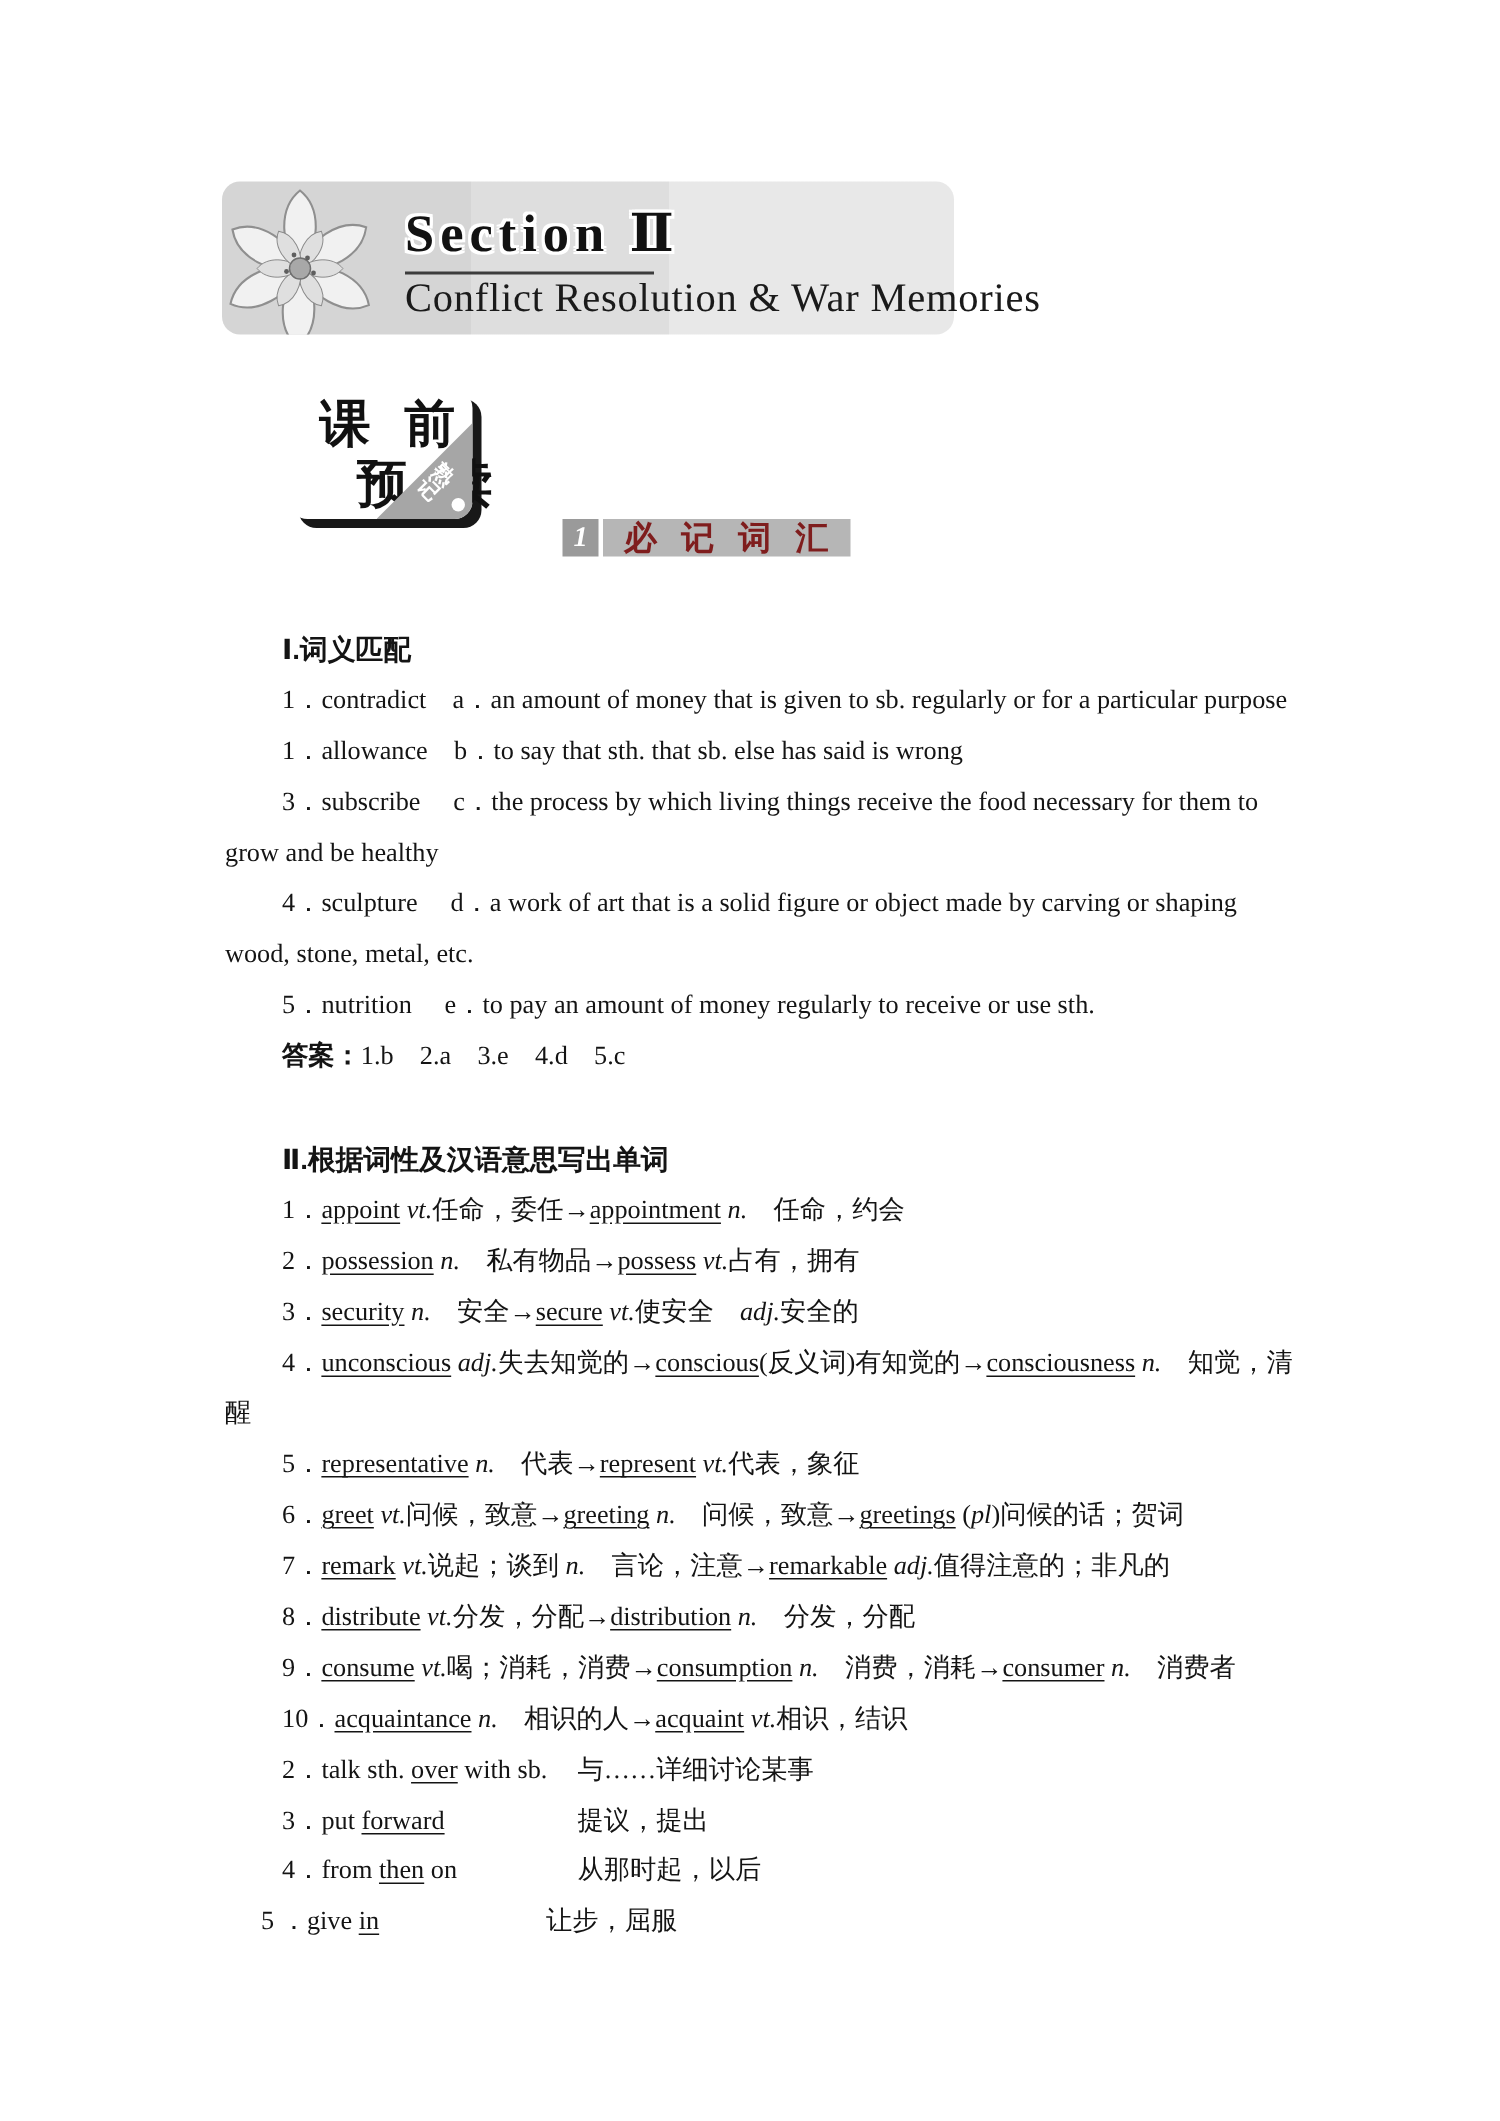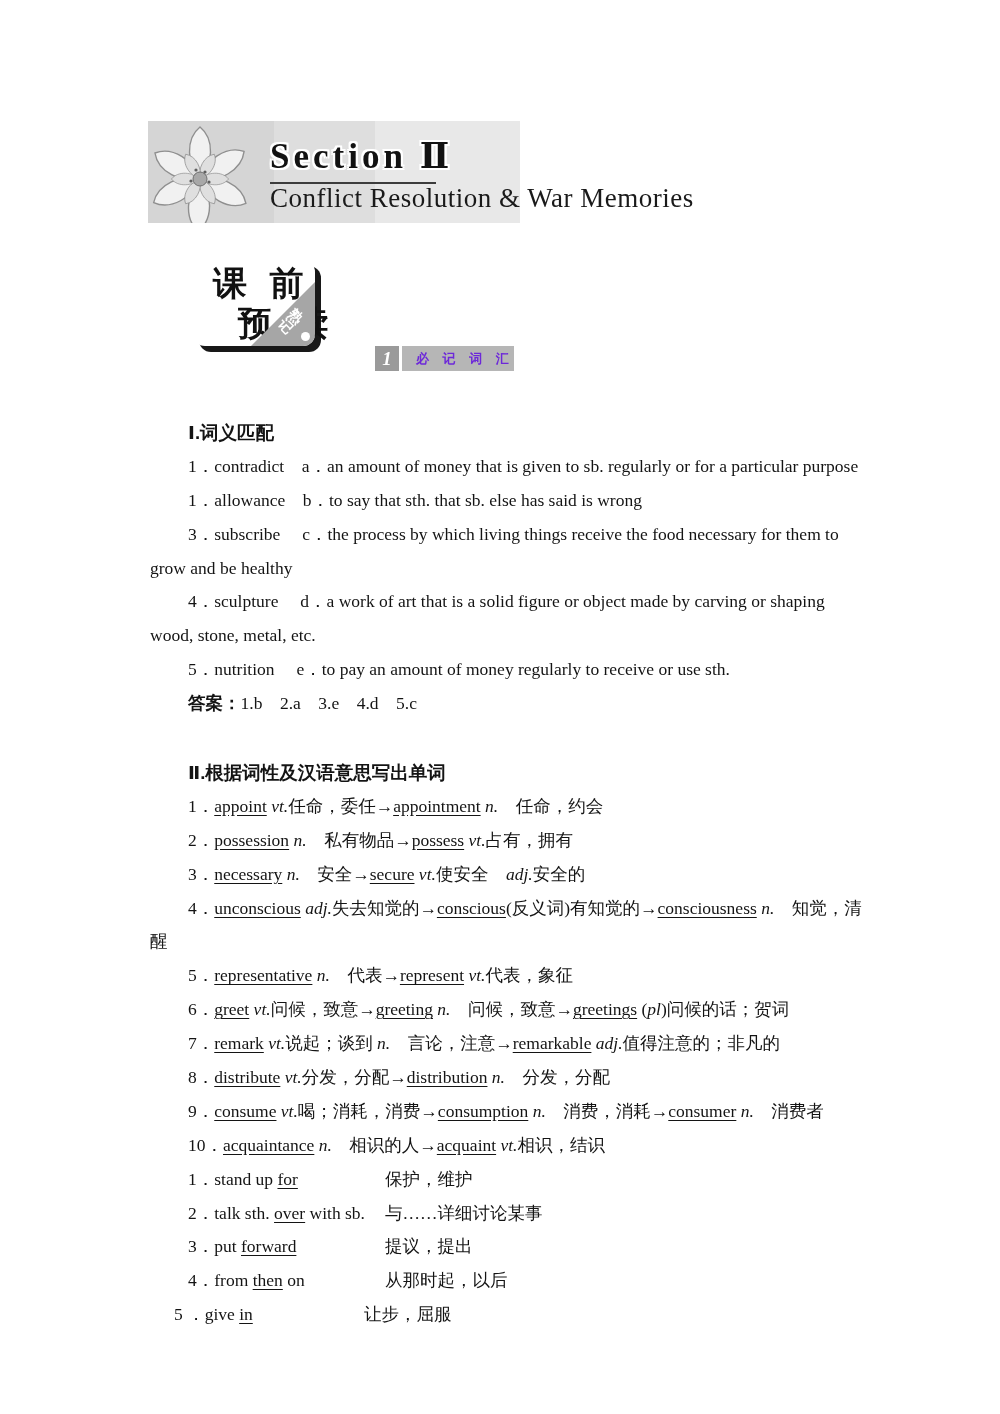--- a/index.html
+++ b/index.html
@@ -2,22 +2,23 @@
 <html><head>
 <meta charset="utf-8">
 <style>
   html,body{margin:0;padding:0;background:#ffffff;}
   #page{
     position:relative;width:1000px;height:1414px;background:#ffffff;
     font-family:"Liberation Serif","DejaVu Serif",serif;color:#141414;overflow:hidden;
   }
   
   #banner{
-    position:absolute;left:148px;top:121px;width:372px;height:102px;overflow:hidden;
+    position:absolute;left:148px;top:121px;width:488px;height:102px;overflow:hidden;
     background:linear-gradient(to right,#d5d5d5 0%,#d5d5d5 34%,#dedede 34%,#dedede 61%,#e8e8e8 61%,#e8e8e8 100%);
+    border-radius:12px;
   }
   #flower{position:absolute;left:-6px;bottom:-8px;}
   #title-block{position:absolute;left:122px;top:14px;}
   #section-title{
     font-size:35px;font-weight:bold;letter-spacing:4px;color:#121212;white-space:nowrap;
     text-shadow:-2px -2px 0 #fff,2px -2px 0 #fff,-2px 2px 0 #fff,2px 2px 0 #fff,0 -2px 0 #fff,0 2px 0 #fff,-2px 0 0 #fff,2px 0 0 #fff;
   }
   #title-underline{width:166px;height:2px;background:#3c3c3c;margin-top:5px;}
   #section-subtitle{
     position:absolute;left:270px;top:183px;font-size:27px;font-weight:normal;
@@ -41,22 +42,22 @@
     font-family:"Liberation Sans","DejaVu Sans",sans-serif;white-space:pre-line;
   }
   #badge-corner-dot{position:absolute;right:5px;bottom:5px;width:9px;height:9px;border-radius:50%;background:#fff;}
   
   #vocab-label{position:absolute;left:375px;top:346px;display:flex;gap:3px;height:25px;}
   #vocab-number{
     width:24px;background:#9a9a9a;color:#fff;display:flex;align-items:center;justify-content:center;
     font-style:italic;font-weight:bold;font-size:19px;font-family:"Liberation Serif",serif;
   }
   #vocab-text{
-    background:#b6b6b6;color:#6d28d9;display:flex;align-items:center;padding:0 0 0 14px;
-    font-weight:bold;font-size:13px;letter-spacing:5px;
+    background:#b6b6b6;color:#7f1d1d;display:flex;align-items:center;padding:0 10px 0 14px;
+    font-weight:bold;font-size:22px;letter-spacing:5px;
     font-family:"Liberation Sans","DejaVu Sans",sans-serif;white-space:nowrap;
   }
   
   #content{position:absolute;left:150px;top:381px;width:706px;}
   .line{height:33.9px;line-height:33.9px;white-space:nowrap;font-size:17.5px;}
   .line.ind{padding-left:38px;}
   .line.h1{font-family:"Liberation Sans","DejaVu Sans",sans-serif;font-weight:bold;font-size:18.5px;margin-top:35px;}
   .u{text-decoration:underline;text-underline-offset:3px;}
   .i{font-style:italic;}
   .b{font-weight:bold;font-family:"Liberation Sans","DejaVu Sans",sans-serif;}
@@ -121,29 +122,28 @@
       <div class="line ind"><span>1．allowance　b．to say that sth. that sb. else has said is wrong</span></div>
       <div class="line ind"><span>3．subscribe　 c．the process by which living things receive the food necessary for them to</span></div>
       <div class="line"><span>grow and be healthy</span></div>
       <div class="line ind"><span>4．sculpture　 d．a work of art that is a solid figure or object made by carving or shaping</span></div>
       <div class="line"><span>wood, stone, metal, etc.</span></div>
       <div class="line ind"><span>5．nutrition　 e．to pay an amount of money regularly to receive or use sth.</span></div>
       <div class="line ind"><span class="b">答案：</span><span>1.b　2.a　3.e　4.d　5.c</span></div>
       <div class="line h1 ind"><span>Ⅱ.根据词性及汉语意思写出单词</span></div>
       <div class="line ind"><span>1．</span><span class="u">appoint</span><span> </span><span class="i">vt.</span><span>任命，委任→</span><span class="u">appointment</span><span> </span><span class="i">n.</span><span>　任命，约会</span></div>
       <div class="line ind"><span>2．</span><span class="u">possession</span><span> </span><span class="i">n.</span><span>　私有物品→</span><span class="u">possess</span><span> </span><span class="i">vt.</span><span>占有，拥有</span></div>
-      <div class="line ind"><span>3．</span><span class="u">necessary</span><span> </span><span class="i">n.</span><span>　安全→</span><span class="u">secure</span><span> </span><span class="i">vt.</span><span>使安全　</span><span class="i">adj.</span><span>安全的</span></div>
+      <div class="line ind"><span>3．</span><span class="u">security</span><span> </span><span class="i">n.</span><span>　安全→</span><span class="u">secure</span><span> </span><span class="i">vt.</span><span>使安全　</span><span class="i">adj.</span><span>安全的</span></div>
       <div class="line ind"><span>4．</span><span class="u">unconscious</span><span> </span><span class="i">adj.</span><span>失去知觉的→</span><span class="u">conscious</span><span>(反义词)有知觉的→</span><span class="u">consciousness</span><span> </span><span class="i">n.</span><span>　知觉，清</span></div>
       <div class="line"><span>醒</span></div>
       <div class="line ind"><span>5．</span><span class="u">representative</span><span> </span><span class="i">n.</span><span>　代表→</span><span class="u">represent</span><span> </span><span class="i">vt.</span><span>代表，象征</span></div>
       <div class="line ind"><span>6．</span><span class="u">greet</span><span> </span><span class="i">vt.</span><span>问候，致意→</span><span class="u">greeting</span><span> </span><span class="i">n.</span><span>　问候，致意→</span><span class="u">greetings</span><span> (</span><span class="i">pl</span><span>)问候的话；贺词</span></div>
       <div class="line ind"><span>7．</span><span class="u">remark</span><span> </span><span class="i">vt.</span><span>说起；谈到 </span><span class="i">n.</span><span>　言论，注意→</span><span class="u">remarkable</span><span> </span><span class="i">adj.</span><span>值得注意的；非凡的</span></div>
       <div class="line ind"><span>8．</span><span class="u">distribute</span><span> </span><span class="i">vt.</span><span>分发，分配→</span><span class="u">distribution</span><span> </span><span class="i">n.</span><span>　分发，分配</span></div>
       <div class="line ind"><span>9．</span><span class="u">consume</span><span> </span><span class="i">vt.</span><span>喝；消耗，消费→</span><span class="u">consumption</span><span> </span><span class="i">n.</span><span>　消费，消耗→</span><span class="u">consumer</span><span> </span><span class="i">n.</span><span>　消费者</span></div>
       <div class="line ind"><span>10．</span><span class="u">acquaintance</span><span> </span><span class="i">n.</span><span>　相识的人→</span><span class="u">acquaint</span><span> </span><span class="i">vt.</span><span>相识，结识</span></div>
-      <div class="line ind"><span class="pcol"><span>1．stand up </span><span class="u">for</span></span><span>保护，维护</span></div>
       <div class="line ind"><span class="pcol"><span>2．talk sth. </span><span class="u">over</span><span> with sb.</span></span><span>与……详细讨论某事</span></div>
       <div class="line ind"><span class="pcol"><span>3．put </span><span class="u">forward</span></span><span>提议，提出</span></div>
       <div class="line ind"><span class="pcol"><span>4．from </span><span class="u">then</span><span> on</span></span><span>从那时起，以后</span></div>
       <div class="line"><span class="pcol pcol-out"><span>5 ．give </span><span class="u">in</span></span><span>让步，屈服</span></div>
     </div>
 
 </div>
 
 </body></html>

